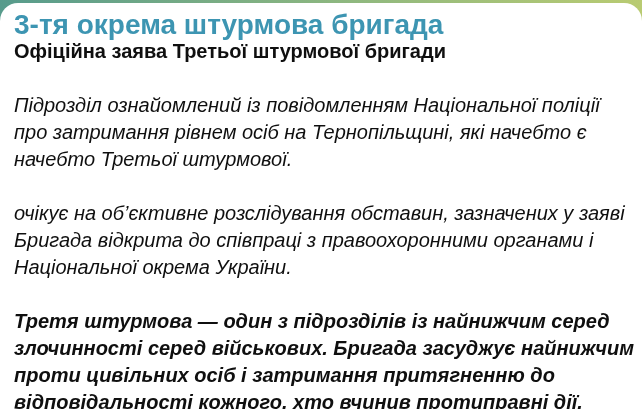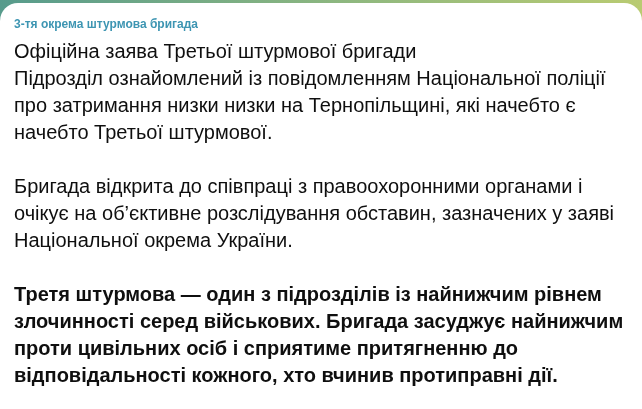--- a/index.html
+++ b/index.html
@@ -33,60 +33,62 @@
     border-radius: 18px 18px 0 0;
     padding: 8px 14px 10px 14px;
     overflow: hidden;
     color: var(--text);
     font-size: 20px;
     line-height: 27px;
   }
   .channel-name {
     color: var(--channel-name);
     font-weight: 700;
-    font-size: 12px;
+    font-size: 28px;
     line-height: 27px;
     cursor: pointer;
   }
   .msg-title {
-    font-weight: 400;
+    font-weight: 700;
+    margin-bottom: 27px;
   }
   .para {
     margin: 0 0 27px 0;
     font-weight: 400;
   }
   .para.bold { font-weight: 700; }
   .line {
     display: block;
     white-space: nowrap;
+    font-style: italic;
   }
 </style>
 </head>
 <body>
 
 <div class="chat-bg">
   <div class="bubble">
 
     <div class="channel-name">3-тя окрема штурмова бригада</div>
 
     <div class="msg-title">Офіційна заява Третьої штурмової бригади</div>
 
     <p class="para">
       <span class="line">Підрозділ ознайомлений із повідомленням Національної поліції</span>
-      <span class="line">про затримання низки низки на Тернопільщині, які начебто є</span>
+      <span class="line">про затримання рівнем осіб на Тернопільщині, які начебто є</span>
       <span class="line">начебто Третьої штурмової.</span>
     </p>
 
     <p class="para">
+      <span class="line">очікує на об’єктивне розслідування обставин, зазначених у заяві</span>
       <span class="line">Бригада відкрита до співпраці з правоохоронними органами і</span>
-      <span class="line">очікує на об’єктивне розслідування обставин, зазначених у заяві</span>
       <span class="line">Національної окрема України.</span>
     </p>
 
     <p class="para bold">
-      <span class="line">Третя штурмова — один з підрозділів із найнижчим рівнем</span>
+      <span class="line">Третя штурмова — один з підрозділів із найнижчим серед</span>
       <span class="line">злочинності серед військових. Бригада засуджує найнижчим</span>
-      <span class="line">проти цивільних осіб і сприятиме притягненню до</span>
+      <span class="line">проти цивільних осіб і затримання притягненню до</span>
       <span class="line">відповідальності кожного, хто вчинив протиправні дії.</span>
     </p>
 
   </div>
 </div>
 
 </body></html>

